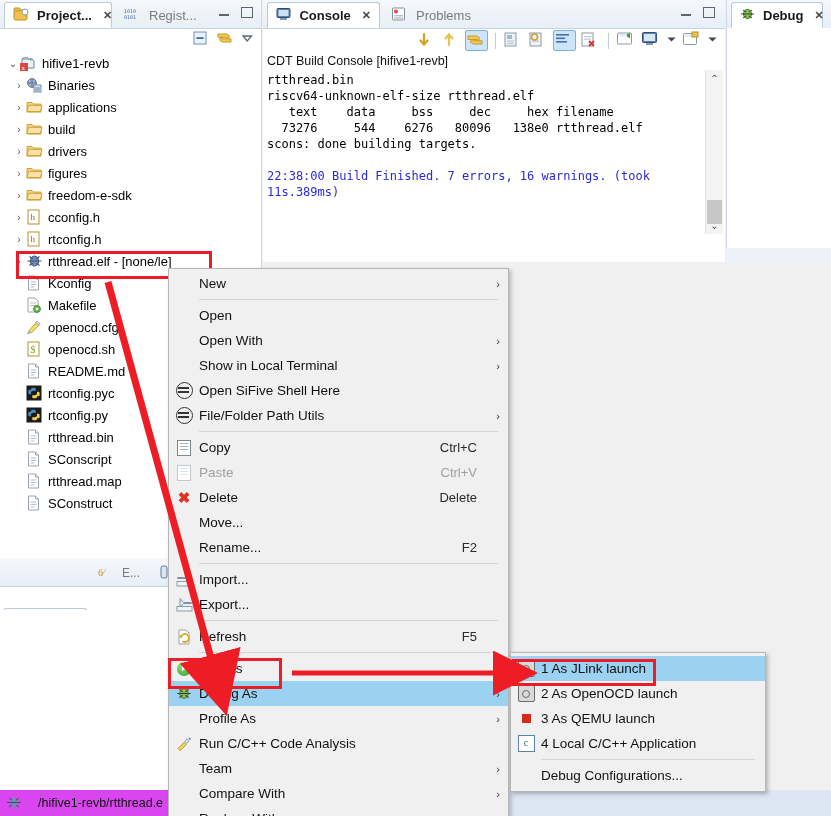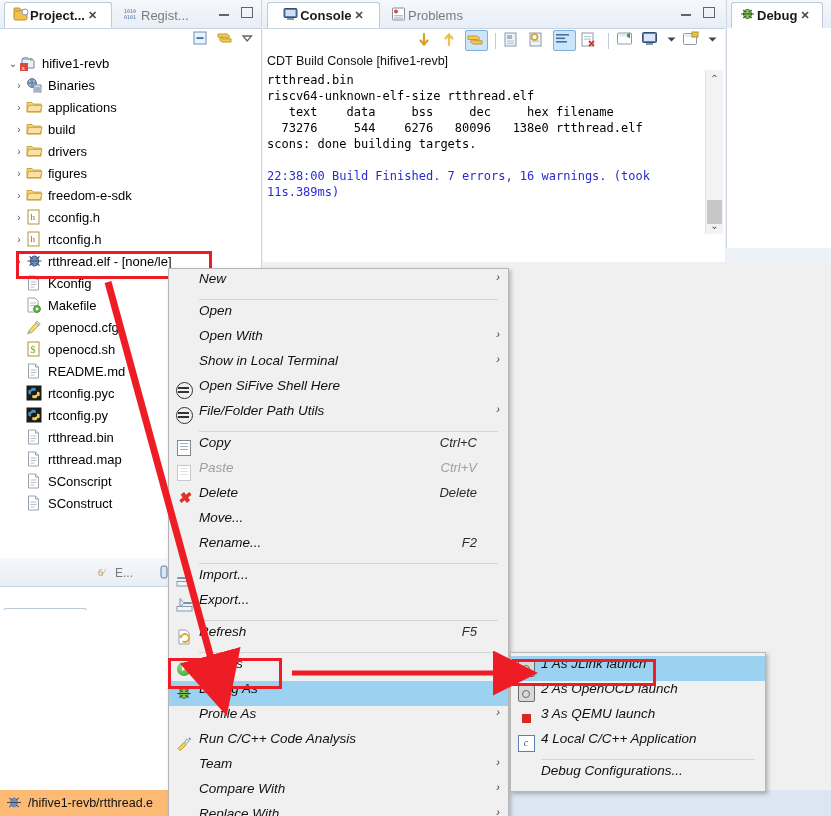--- a/index.html
+++ b/index.html
@@ -11,21 +11,21 @@
   .pane{position:absolute;box-sizing:border-box;}
 
   
   .tabstrip{
     position:absolute;left:0;top:0;right:0;height:28px;
     background:linear-gradient(#f6f8fb,#e8eef6);
     border-bottom:1px solid #c6d2e0;
   }
   .tab{
     position:absolute;top:2px;height:26px;display:flex;align-items:center;
-    gap:0;padding:0 8px;font-size:13px;box-sizing:border-box;
+    gap:8px;padding:0 8px;font-size:13px;box-sizing:border-box;
   }
   .tab.active{
     background:#fff;border:1px solid #bcc9d8;border-bottom:1px solid #fff;
     border-radius:3px 3px 0 0;font-weight:bold;color:#1a1a1a;
   }
   .tab.inactive{color:#7b7b7b;}
   .tab .x{font-size:11px;color:#4a4a4a;margin-left:3px;}
 
   .viewbody{position:absolute;left:0;right:0;bottom:0;background:#fff;}
 
@@ -42,22 +42,22 @@
   #tree{position:absolute;left:0;top:52px;right:0;bottom:18px;overflow:hidden;}
   .row{height:22px;display:flex;align-items:center;padding-left:6px;white-space:nowrap;font-size:13px;}
   .arrow{width:14px;color:#5b5b5b;font-size:10px;flex:0 0 14px;text-align:center;}
   .ico{width:17px;height:16px;margin-right:5px;flex:0 0 17px;position:relative;}
   .ind1{padding-left:12px;}
 
   .highlight-box{position:absolute;border:2px solid #ed1c24;box-sizing:border-box;pointer-events:none;}
 
   
   #statusbar{position:absolute;left:0;bottom:0;width:262px;height:26px;
-    background:#fdba74;border-top:1px solid #b91c1c;display:flex;align-items:center;
-    padding-left:6px;gap:5px;font-size:12.5px;color:#111;overflow:hidden;}
+    background:#d946ef;border-top:1px solid #b91c1c;display:flex;align-items:center;
+    padding-left:6px;gap:15px;font-size:12.5px;color:#111;overflow:hidden;}
 
   
   #vars-pane{left:0;top:558px;width:262px;height:232px;background:#fff;border-right:1px solid #cfd8e3;}
   #vars-toolbar{position:absolute;right:6px;top:28px;display:flex;gap:6px;align-items:center;}
   .tbtn{width:20px;height:18px;position:relative;display:inline-block;}
   .tbtn.sel{background:#cde5fa;border:1px solid #7aa9d2;border-radius:2px;}
 
   
   #console-pane{left:263px;top:0;width:462px;height:262px;background:#fff;}
   #console-toolbar{position:absolute;right:6px;top:30px;display:flex;gap:4px;align-items:center;}
@@ -76,21 +76,21 @@
 
   
   #debug-pane{left:726px;top:0;width:106px;height:262px;background:#fff;border-left:1px solid #cfd8e3;}
 
   
   #ctx-menu{
     position:absolute;left:168px;top:268px;width:341px;
     background:#f0f0f0;border:1px solid #b5b5b5;box-shadow:2px 2px 4px rgba(0,0,0,.25);
     padding:2px 0;box-sizing:border-box;z-index:40;
   }
-  .mi{height:25px;display:flex;position:relative;font-size:13.5px;color:#111;font-style:italic;}
+  .mi{height:25px;display:flex;align-items:center;position:relative;font-size:13.5px;color:#111;}
   .mi.disabled{color:#a0a0a0;}
   .mi.sel{background:#9bd2f2;}
   .mi-ico{width:30px;flex:0 0 30px;display:flex;align-items:center;justify-content:center;}
   .mi-label{flex:1;}
   .mi-accel{color:#2b2b2b;font-size:13px;padding-right:31px;}
   .mi.disabled .mi-accel{color:#a0a0a0;}
   .mi-arrow{position:absolute;right:8px;font-size:11px;color:#3a3a3a;}
   .mdiv{height:1px;background:#d5d5d5;margin:3px 10px 3px 30px;}
 
   
@@ -330,30 +330,30 @@
           </svg></span>
         <span>rtthread.bin</span>
       </div>
       <div class="row ind1">
         <span class="arrow"></span>
         <span class="ico"><svg width="15" height="16" viewBox="0 0 15 16">
             <path d="M2.5 1h7l3 3v11h-10z" fill="#fff" stroke="#9aa3ad"></path>
             <path d="M9.5 1v3h3" fill="#e9edf2" stroke="#9aa3ad"></path>
             <path d="M4.5 7h6M4.5 9.5h6M4.5 12h4" stroke="#b9c0c8"></path>
           </svg></span>
-        <span>rtthread.map</span>
+        <span>SConscript</span>
       </div>
       <div class="row ind1">
         <span class="arrow"></span>
         <span class="ico"><svg width="15" height="16" viewBox="0 0 15 16">
             <path d="M2.5 1h7l3 3v11h-10z" fill="#fff" stroke="#9aa3ad"></path>
             <path d="M9.5 1v3h3" fill="#e9edf2" stroke="#9aa3ad"></path>
             <path d="M4.5 7h6M4.5 9.5h6M4.5 12h4" stroke="#b9c0c8"></path>
           </svg></span>
-        <span>SConscript</span>
+        <span>rtthread.map</span>
       </div>
       <div class="row ind1">
         <span class="arrow"></span>
         <span class="ico"><svg width="15" height="16" viewBox="0 0 15 16">
             <path d="M2.5 1h7l3 3v11h-10z" fill="#fff" stroke="#9aa3ad"></path>
             <path d="M9.5 1v3h3" fill="#e9edf2" stroke="#9aa3ad"></path>
             <path d="M4.5 7h6M4.5 9.5h6M4.5 12h4" stroke="#b9c0c8"></path>
           </svg></span>
         <span>SConstruct</span>
       </div>

